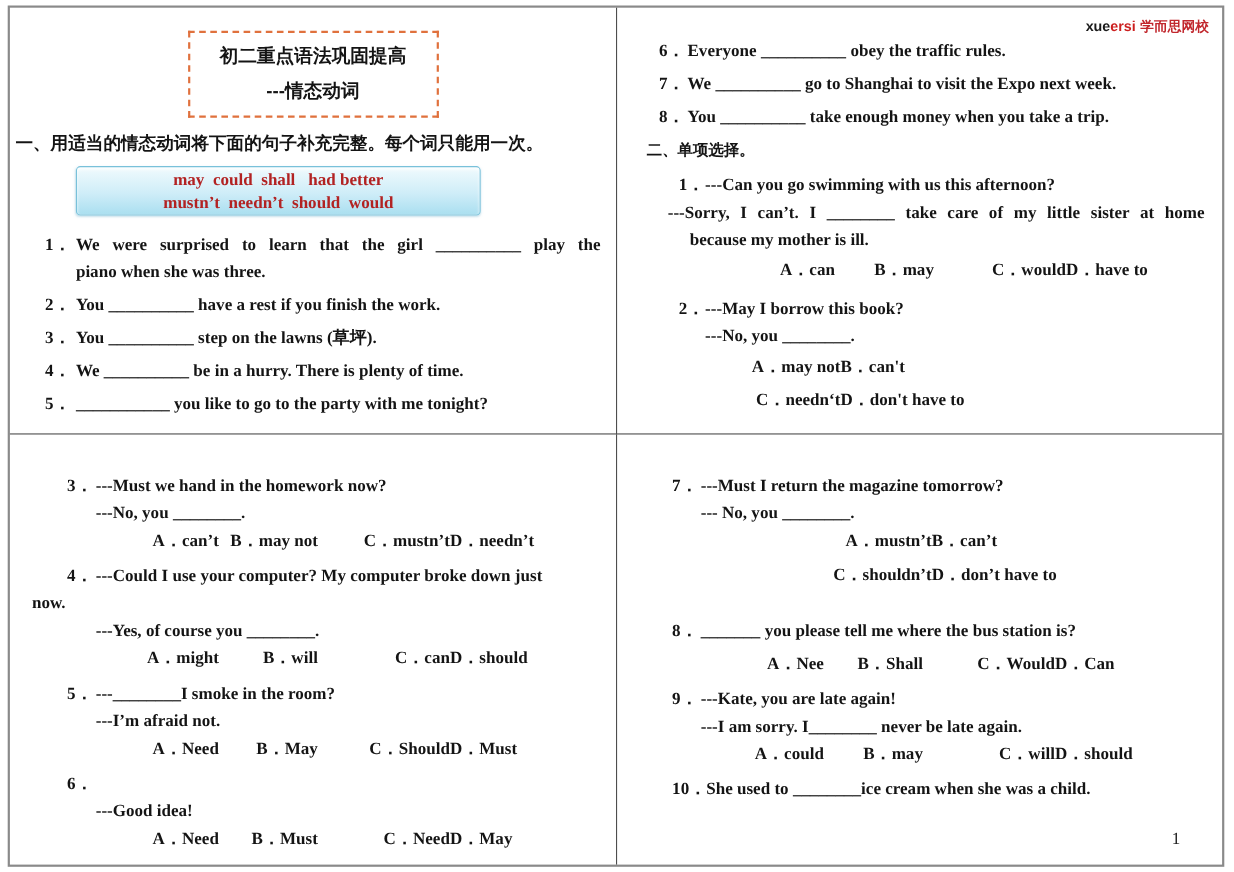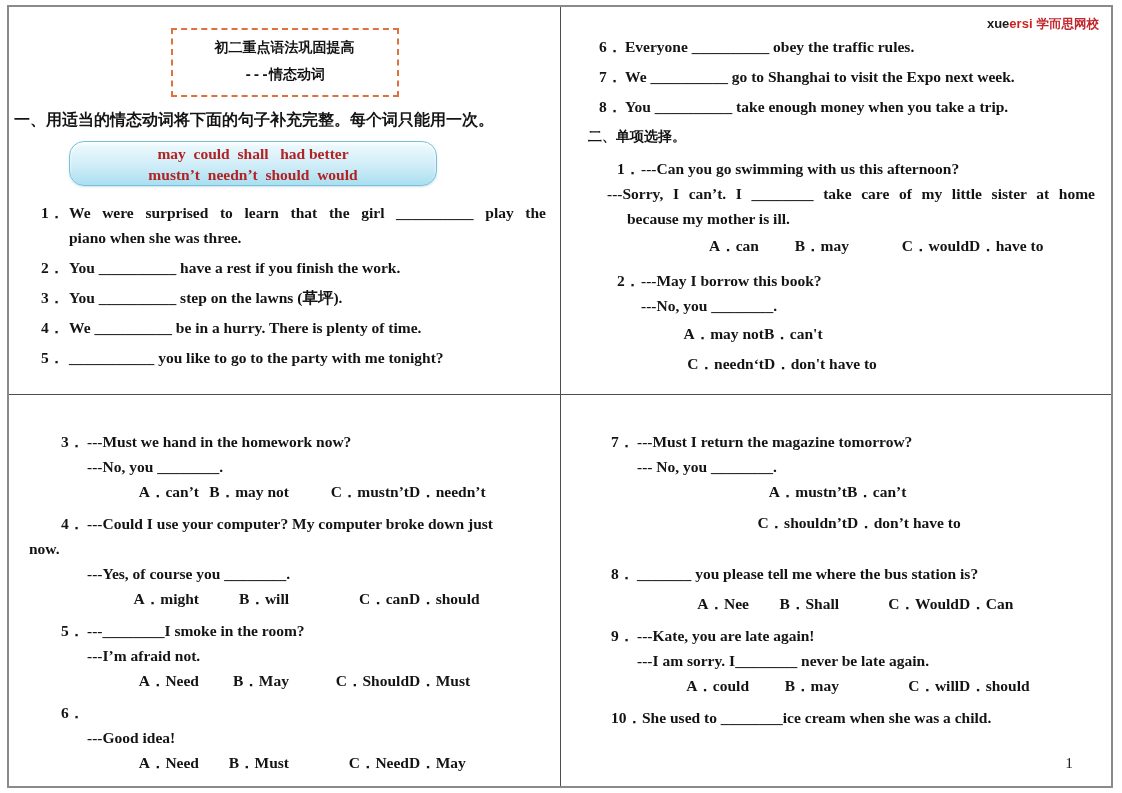--- a/index.html
+++ b/index.html
@@ -7,32 +7,32 @@
   .page { position:relative; width:1122px; height:793px; background:#fff;
           font-family:"Liberation Serif", serif; color:#141414; }
   .frame { position:absolute; left:7px; top:5px; width:1106px; height:783px;
            border:2px solid #8a8a8a; display:grid;
            grid-template-columns:552px 1fr; grid-template-rows:388px 1fr; background:#fff; }
   .panel { position:relative; overflow:hidden; font-weight:bold; font-size:15.5px; }
   .tl { border-right:1.5px solid #4d4d4d; border-bottom:1.5px solid #4d4d4d; }
   .tr { border-bottom:1.5px solid #4d4d4d; }
   .bl { border-right:1.5px solid #4d4d4d; }
 
-  .cn { font-family:Liberation Mono, monospace; }
+  .cn { font-family:Liberation Sans, sans-serif; }
 
   
   .title-box { width:228px; margin:21px auto 0; border:2px dashed #e0713d;
-               text-align:center; padding:9px 2px 11px; font-size:14px; font-weight:bold; }
+               text-align:center; padding:9px 2px 11px; font-size:17px; font-weight:bold; }
   .title-box .t2 { margin-top:9px; }
 
   .s1-heading { margin:13px 0 0 5px; font-size:16px; font-weight:bold; }
 
   
   .word-bank { margin:10px 0 0 60px; width:368px; height:45px;
-               border:1px solid #79c1da; border-radius:15px;
+               border:1px solid #79c1da; border-radius:4px;
                background:linear-gradient(180deg,#f0fafd 0%,#cfedf8 55%,#aadff0 100%);
                box-shadow:inset 0 2px 3px rgba(255,255,255,.9), 0 1px 2px rgba(100,170,200,.35);
                color:#b22222; text-align:center; display:flex; flex-direction:column;
                justify-content:center; font-size:15.5px; line-height:21px; }
   .bank-line { white-space:pre; }
 
   
   .qi { display:flex; margin:5px 14px 0 32px; line-height:25px; }
   .qi .num { flex:none; width:28px; }
   .qi .qtext { flex:1; }

